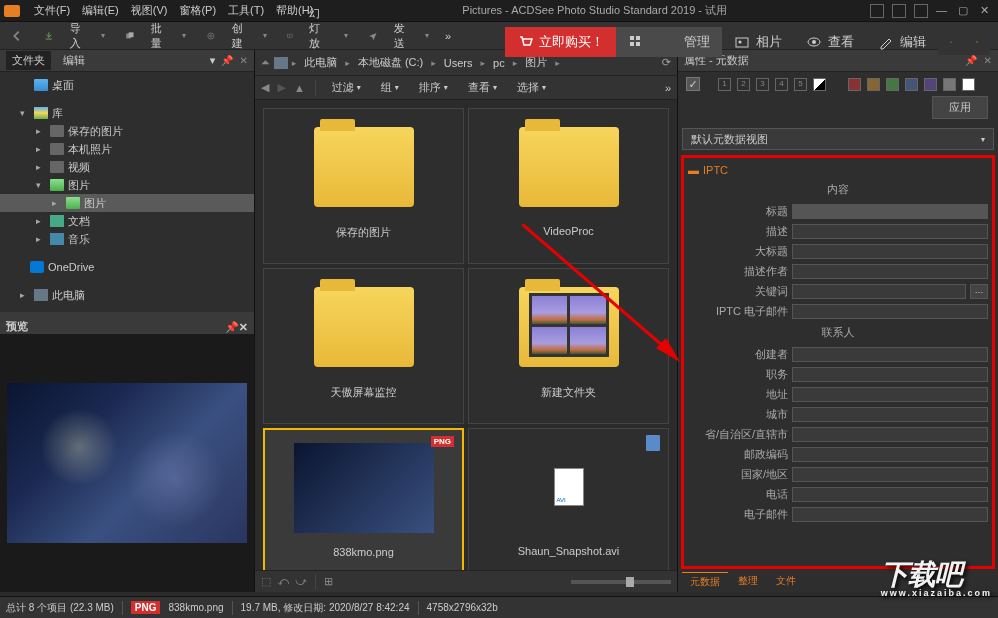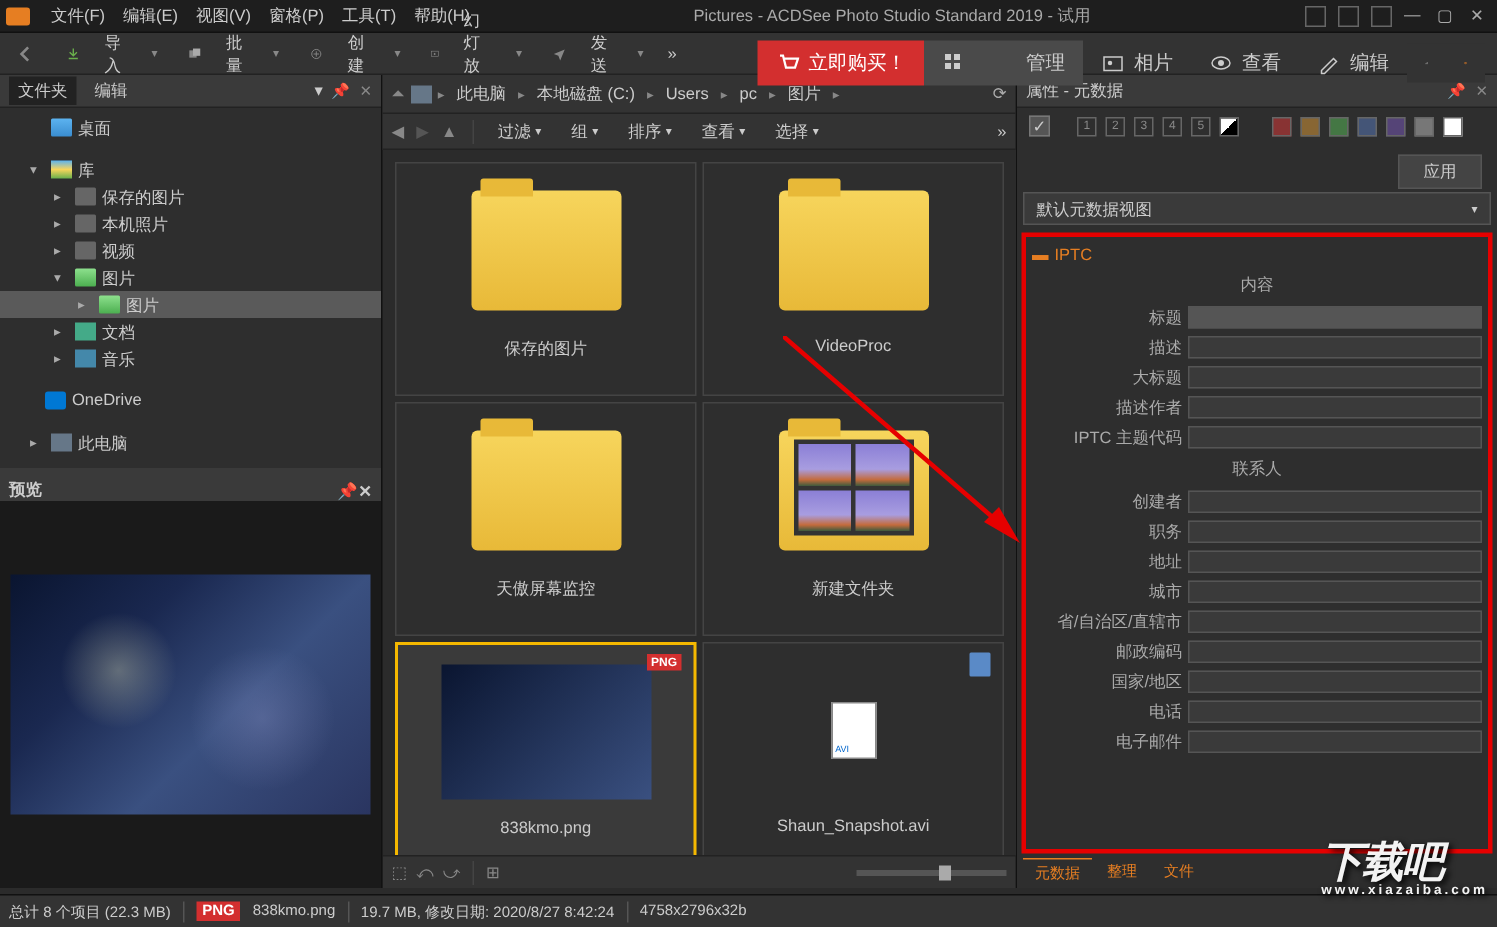--- a/index.html
+++ b/index.html
@@ -59,21 +59,21 @@
 .avi-icon { width: 30px; height: 38px; background: #fff; border: 1px solid #888; position: relative; }
 .avi-icon::after { content: "AVI"; position: absolute; bottom: 2px; left: 2px; font-size: 6px; color: #06c; }
 .video-tiles { width: 110px; height: 90px; background: #333; display: grid; grid-template-columns: 1fr 1fr; gap: 3px; padding: 3px; }
 .video-tiles div { background: linear-gradient(180deg, #8b7fd6 0%, #a89de0 60%, #c46b3c 85%, #3d5a3d 100%); }
 .center-btm { height: 22px; background: #333; display: flex; align-items: center; padding: 0 6px; gap: 6px; border-top: 1px solid #222; }
 .right { width: 320px; background: #2e2e2e; display: flex; flex-direction: column; }
 .rating-row { height: 24px; display: flex; align-items: center; padding: 0 8px; gap: 6px; }
 .rating-row .ck { width: 14px; height: 14px; background: #555; border: 1px solid #777; display: flex; align-items: center; justify-content: center; }
 .rating-box { width: 13px; height: 13px; border: 1px solid #666; font-size: 8px; text-align: center; color: #888; }
 .color-box { width: 13px; height: 13px; border: 1px solid #666; }
-.apply-row { height: 30px; display: flex; align-items: flex-end; justify-content: flex-end; padding: 0 10px; }
+.apply-row { height: 30px; display: flex; align-items: flex-start; justify-content: flex-end; padding: 0 10px; }
 .apply-btn { padding: 3px 16px; background: #444; border: 1px solid #555; cursor: pointer; }
 .meta-select { height: 22px; background: #3a3a3a; display: flex; align-items: center; padding: 0 8px; border: 1px solid #555; margin: 2px 4px; cursor: pointer; }
 .meta-select .caret { margin-left: auto; font-size: 8px; }
 .iptc-panel { flex: 1; margin: 3px; border: 3px solid #e60000; padding: 4px; overflow: auto; position: relative; }
 .iptc-hdr { color: #e67e22; padding: 2px 0; display: flex; align-items: center; gap: 4px; }
 .iptc-section { text-align: center; color: #aaa; padding: 4px 0; font-size: 11px; }
 .field-row { display: flex; align-items: center; height: 20px; gap: 4px; }
 .field-row .lbl { width: 100px; text-align: right; color: #aaa; font-size: 11px; }
 .field-row .inp { flex: 1; height: 15px; background: #3a3a3a; border: 1px solid #555; }
 .field-row .dots { width: 18px; height: 15px; background: #444; border: 1px solid #555; text-align: center; font-size: 9px; cursor: pointer; }
@@ -448,21 +448,26 @@
         </div>
       <div class="field-row">
           <span class="lbl">大标题</span>
           <span class="inp"></span>
         </div>
       <div class="field-row">
           <span class="lbl">描述作者</span>
           <span class="inp"></span>
         </div>
       <div class="field-row">
-          <span class="lbl">IPTC 主题代码</span>
+          <span class="lbl">关键词</span>
+          <span class="inp"></span>
+          <span class="dots">…</span>
+        </div>
+      <div class="field-row">
+          <span class="lbl">IPTC 电子邮件</span>
           <span class="inp"></span>
         </div>
       <div class="iptc-section">联系人</div>
       <div class="field-row">
           <span class="lbl">创建者</span>
           <span class="inp"></span>
         </div>
       <div class="field-row">
           <span class="lbl">职务</span>
           <span class="inp"></span>

